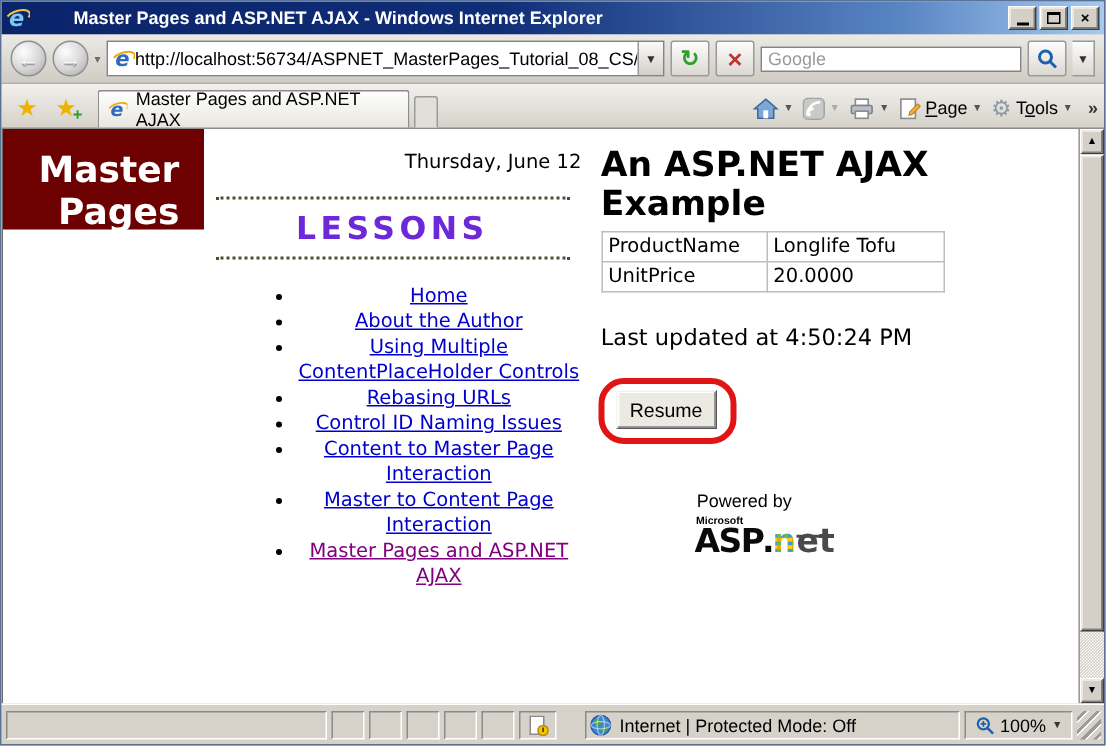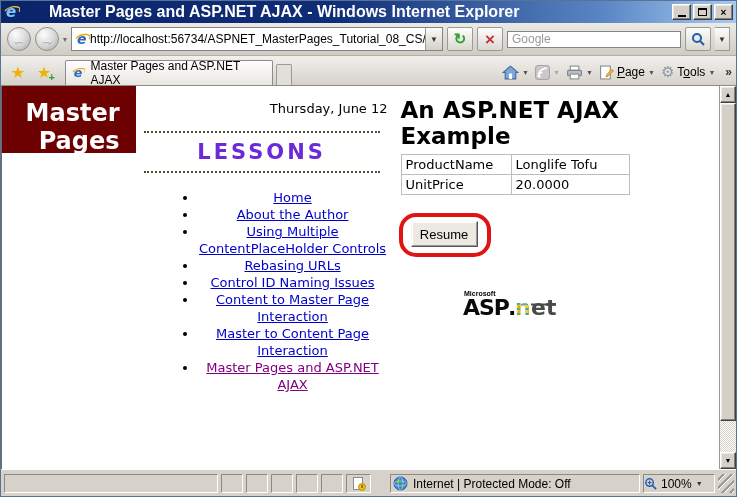--- a/index.html
+++ b/index.html
@@ -3,21 +3,21 @@
 <meta charset="utf-8">
 <style>
   * { margin:0; padding:0; box-sizing:border-box; }
   body { background:#555; font-family:"Liberation Sans",sans-serif; }
   .window{ width:737px; height:497px; position:relative; background:#d4d0c8;
     border:1px solid #5a7293; display:flex; flex-direction:column; overflow:hidden; }
 
   
   .titlebar{ height:22px; flex:0 0 22px; display:flex; align-items:center; padding:0 3px;
     background:linear-gradient(to right,#0a246a 0%,#0f2d77 45%,#5a86c4 82%,#a6caf0 100%); }
-  .titlebar .ttl{ color:#fff; font-weight:bold; font-size:16px; margin-left:5px; flex:1;
+  .titlebar .ttl{ color:#fff; font-weight:bold; font-size:12px; margin-left:5px; flex:1;
     white-space:nowrap; overflow:hidden;padding-left:24px; }
   .winbtn{ width:19px; height:16px; margin-left:2px; background:#d4d0c8;
     border:1px solid; border-color:#fff #404040 #404040 #fff;
     box-shadow:inset -1px -1px 0 #808080, inset 1px 1px 0 #ece9e2;
     display:flex; align-items:center; justify-content:center; font-size:10px; font-weight:bold; color:#000; }
   .glyph-min{ width:8px; height:2px; background:#000; margin-top:8px; }
   .glyph-max{ width:9px; height:8px; border:1px solid #000; border-top:2px solid #000; }
 
   
   .addressrow{ height:33px; flex:0 0 33px; display:flex; align-items:center; gap:4px;
@@ -112,21 +112,21 @@
     box-shadow:inset -1px -1px 0 #808080, inset 1px 1px 0 #ece9e2;}
 
   
   .statusbar{ height:27px; flex:0 0 27px; background:#d6d2c9; border-top:1px solid #fff;
     display:flex; align-items:stretch; gap:3px; padding:4px 2px 3px 3px; font-size:12px; color:#000;}
   .cell{ border:1px solid; border-color:#8a8a8a #fff #fff #8a8a8a;}
   .cell.main{ flex:1;}
   .cell.tiny{ width:22px; flex:0 0 22px;}
   .cell.icon{ width:25px; flex:0 0 25px; display:flex; align-items:center; justify-content:center;}
   .cell.zone{ width:250px; flex:0 0 250px; display:flex; align-items:center; gap:5px; padding:0 2px;margin-left:16px;}
-  .cell.zoomc{ width:72px; flex:0 0 72px; display:flex; align-items:center; gap:4px;}
+  .cell.zoomc{ width:72px; flex:0 0 72px; display:flex; align-items:center; justify-content:center; gap:4px;}
   .grip{ width:16px; flex:0 0 16px; border:none;
     background:repeating-linear-gradient(135deg,transparent 0 3px,#9a9a9a 3px 5px,#fff 5px 6px);}
   .zcaret{ font-size:7px; color:#333;}
 </style>
 </head>
 <body>
 
 <div class="window">
 
   <div class="titlebar">
@@ -258,25 +258,27 @@
                 <tr>
               <td class="c1">ProductName</td>
               <td class="c2">Longlife Tofu</td>
             </tr>
             <tr>
               <td class="c1">UnitPrice</td>
               <td class="c2">20.0000</td>
             </tr>
           </tbody>
             </table>
+          <div class="updated">Last updated at 4:50:24 PM</div>
           <div class="resume-zone">
             <div class="annotation"></div>
             <button class="resume">Resume</button>
           </div>
           <div class="logo">
+            <div class="powered">Powered by</div>
             <svg width="110" height="30" viewBox="0 0 110 30">
               <defs>
                 <pattern id="mosaic" width="5" height="5" patternUnits="userSpaceOnUse">
                   <rect width="2.5" height="2.5" fill="#7db72f"></rect>
                   <rect x="2.5" width="2.5" height="2.5" fill="#32a0da"></rect>
                   <rect y="2.5" width="2.5" height="2.5" fill="#f3a01e"></rect>
                   <rect x="2.5" y="2.5" width="2.5" height="2.5" fill="#ffd200"></rect>
                 </pattern>
               </defs>
               <text x="1" y="8" font-size="7" font-weight="bold" fill="#000" font-family="Liberation Sans">Microsoft</text>

